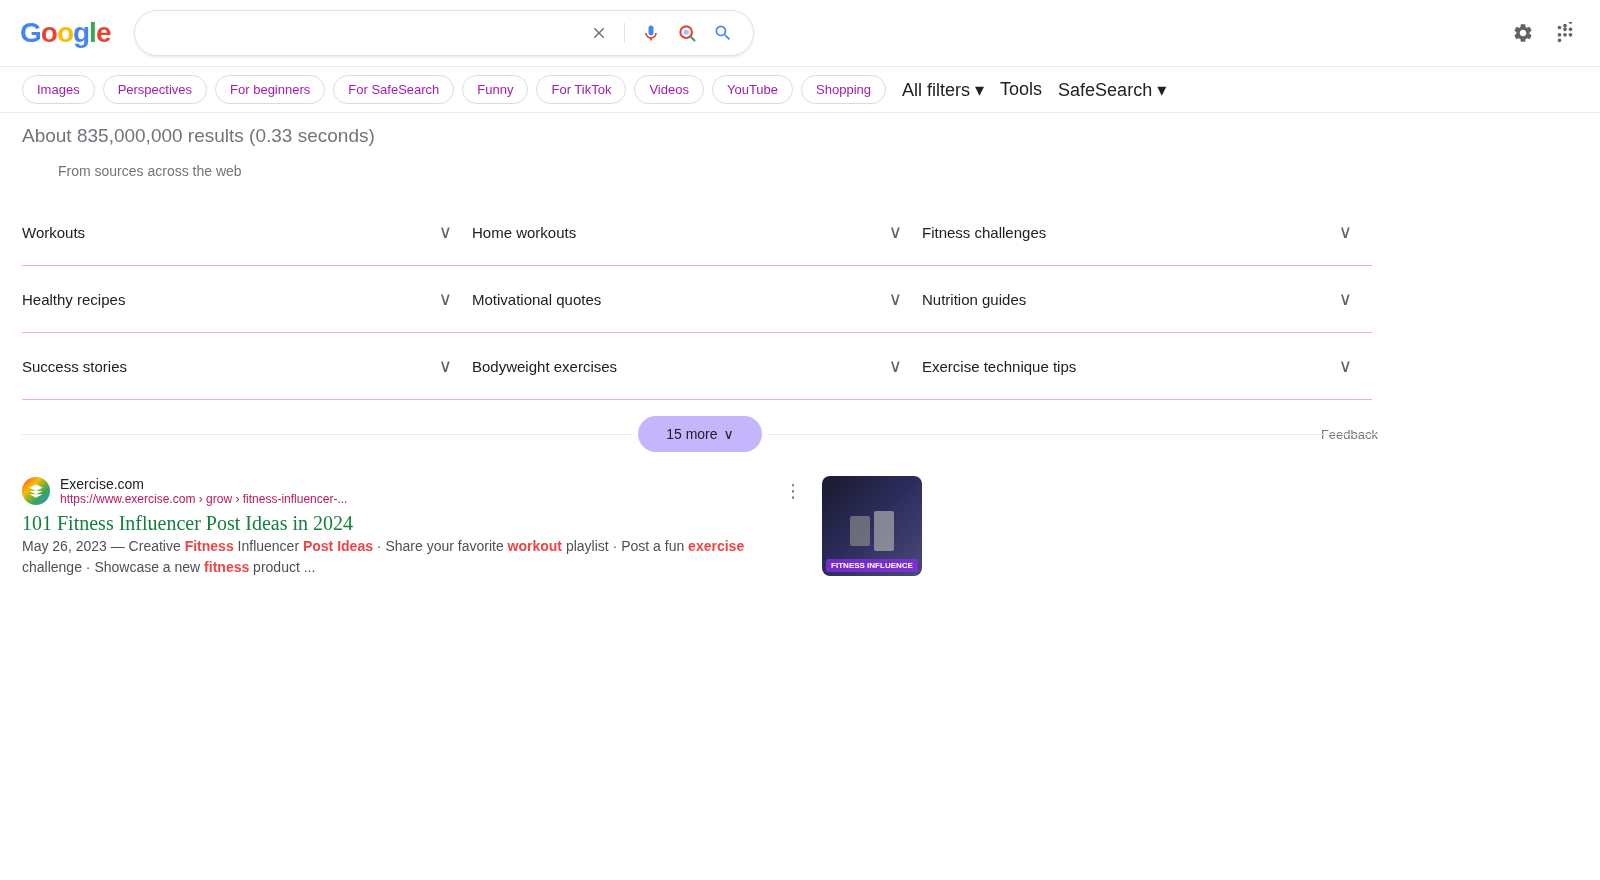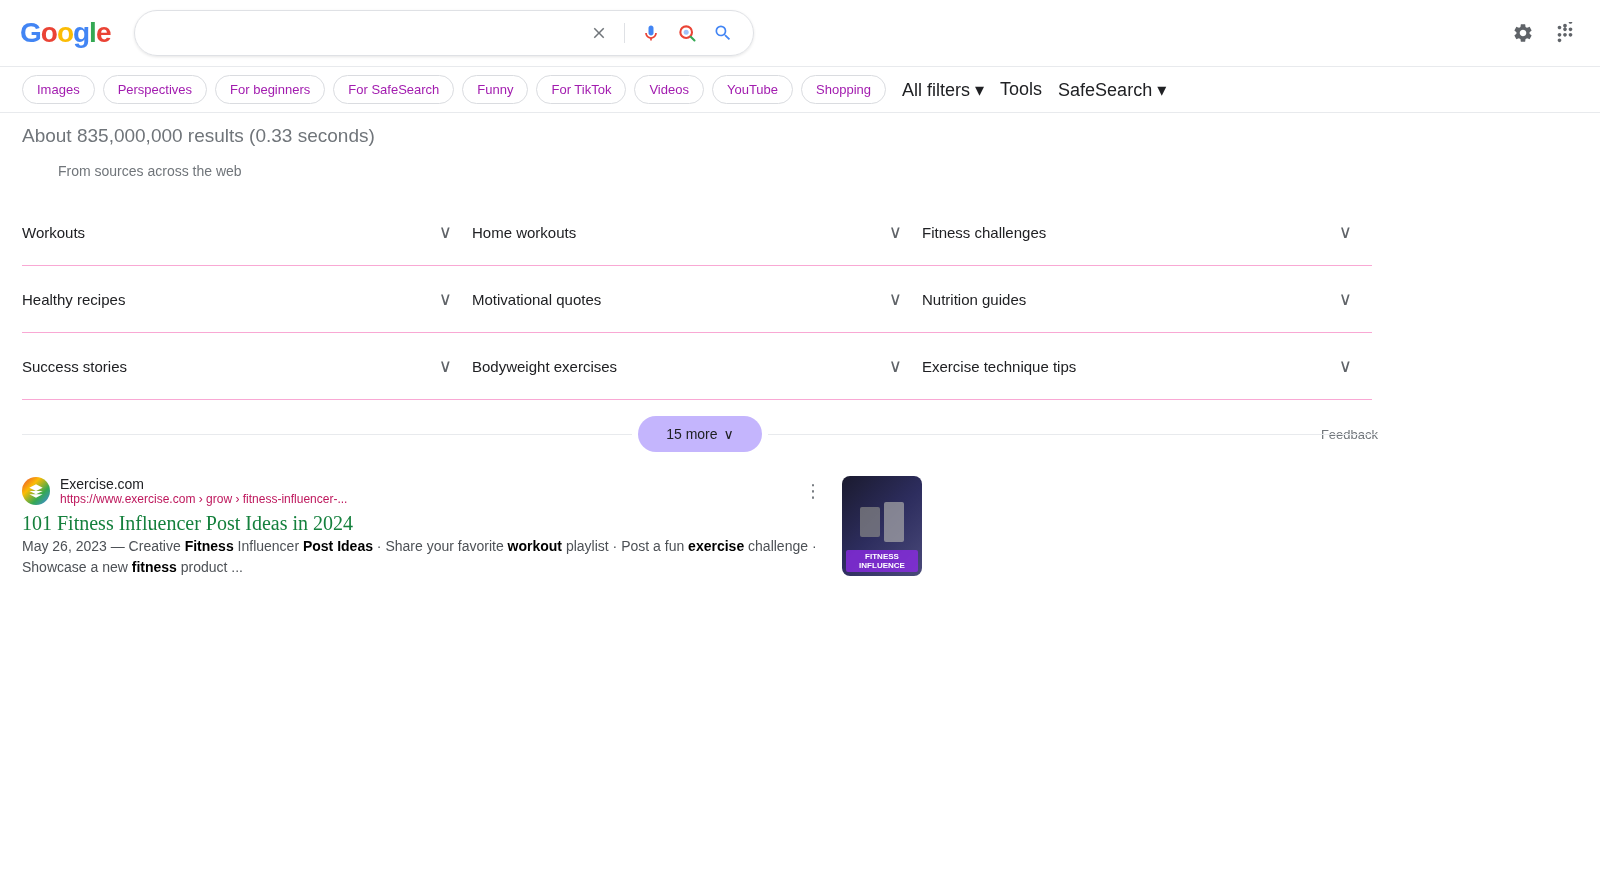--- a/index.html
+++ b/index.html
@@ -255,23 +255,23 @@
       text-decoration: none;
       display: block;
       line-height: 1.3;
       font-family: Liberation Serif, serif;
     }
     .result-description {
       font-size: 14px;
       color: #4d5156;
       line-height: 1.5;
     }
-    .result-description strong { font-weight: bold; color: #000000; }
+    .result-description strong { font-weight: bold; color: #ef4444; }
     .result-image {
-      width: 80px;
+      width: 100px;
       height: 100px;
       border-radius: 8px;
       overflow: hidden;
       flex-shrink: 0;
       background: #1a1a2e;
       display: flex;
       align-items: center;
       justify-content: center;
       color: white;
       font-size: 10px;

